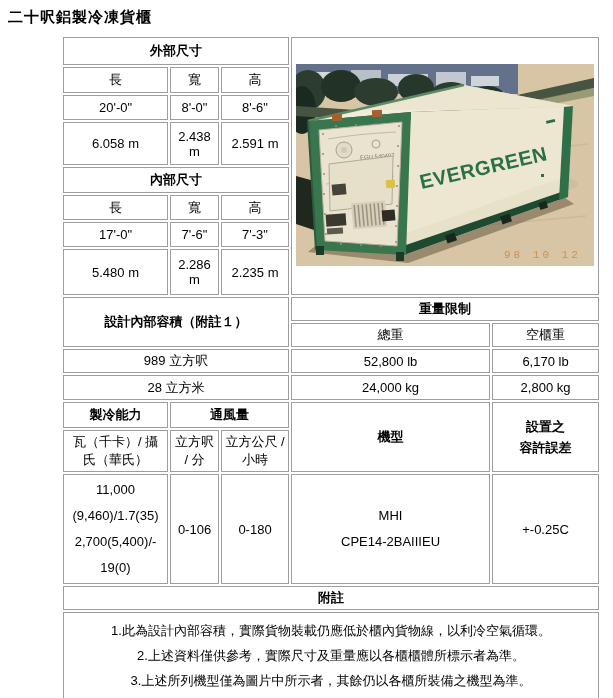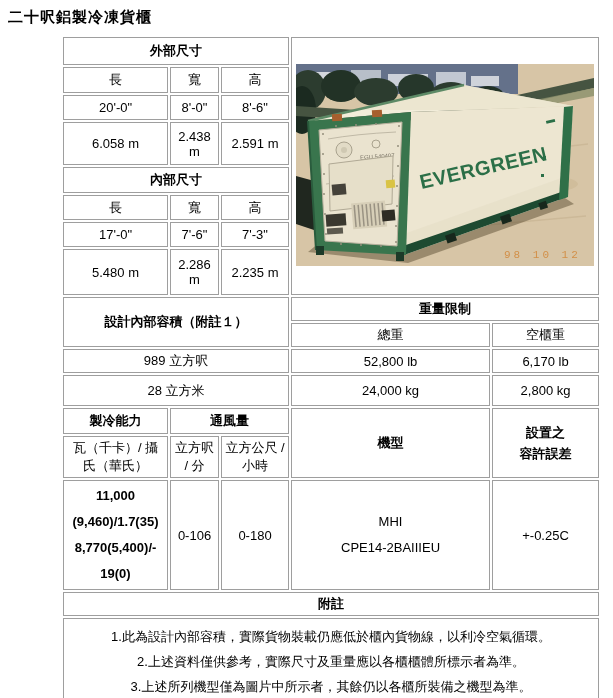--- a/index.html
+++ b/index.html
@@ -17,21 +17,21 @@
     border:1px solid #9e9e9e;text-align:center;vertical-align:middle;
     padding:2px 3px;background:#fff;overflow:hidden;
   }
   td.hdr{background:#a4d88a;font-weight:bold;}
   td.sub{background:#def5d6;}
   td.gray{background:#9b9b9b;}
   td.photo-cell{background:#fff;padding:0;text-align:center;}
   td.notes-cell{text-align:left;padding:4px 6px;margin-left:44px;}
   .notes-cell div{margin:7px 0;}
   .two-line div{line-height:26px;}
-  .cap-lines div{line-height:26px;font-weight:bold;}
+  .cap-lines div{line-height:26px;}
   .tol-hdr div{line-height:21px;}
   svg text{user-select:none;}
 </style>
 </head>
 <body>
 
 <div class="page">
   <div class="page-title">二十呎鋁製冷凍貨櫃</div>
 
   <table class="spec">
@@ -205,21 +205,21 @@
     </tr>
     <tr style="height:24px">
       <td class="sub">總重</td>
       <td class="sub">空櫃重</td>
     </tr>
     <tr style="height:21px">
       <td colspan="3">989 立方呎</td>
       <td class="gray">52,800 lb</td>
       <td>6,170 lb</td>
     </tr>
-    <tr style="height:31px">
+    <tr style="height:25px">
       <td colspan="3">28 立方米</td>
       <td>24,000 kg</td>
       <td>2,800 kg</td>
     </tr>
 
     <tr style="height:26px">
       <td class="hdr">製冷能力</td>
       <td class="hdr" colspan="2">通風量</td>
       <td class="hdr" rowspan="2">機型</td>
       <td class="hdr tol-hdr" rowspan="2">
@@ -229,21 +229,21 @@
     </tr>
     <tr style="height:41px">
       <td class="sub">瓦（千卡）/ 攝氏（華氏）</td>
       <td class="sub">立方呎 / 分</td>
       <td class="sub">立方公尺 / 小時</td>
     </tr>
     <tr style="height:105px">
       <td class="cap-lines">
         <div>11,000</div>
         <div>(9,460)/1.7(35)</div>
-        <div>8,770(5,400)/-</div>
+        <div>2,700(5,400)/-</div>
         <div>19(0)</div>
       </td>
       <td>0-106</td>
       <td>0-180</td>
       <td class="two-line">
         <div>MHI</div>
         <div>CPE14-2BAIIIEU</div>
       </td>
       <td>+-0.25C</td>
     </tr>

